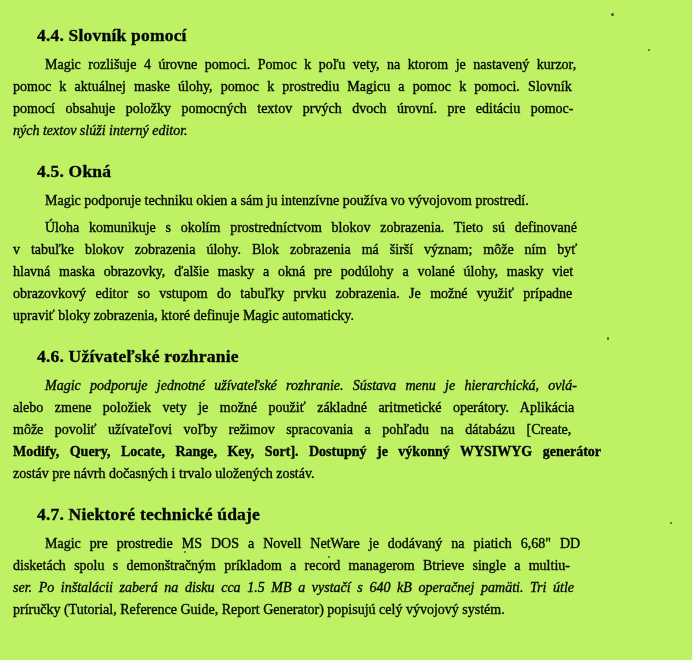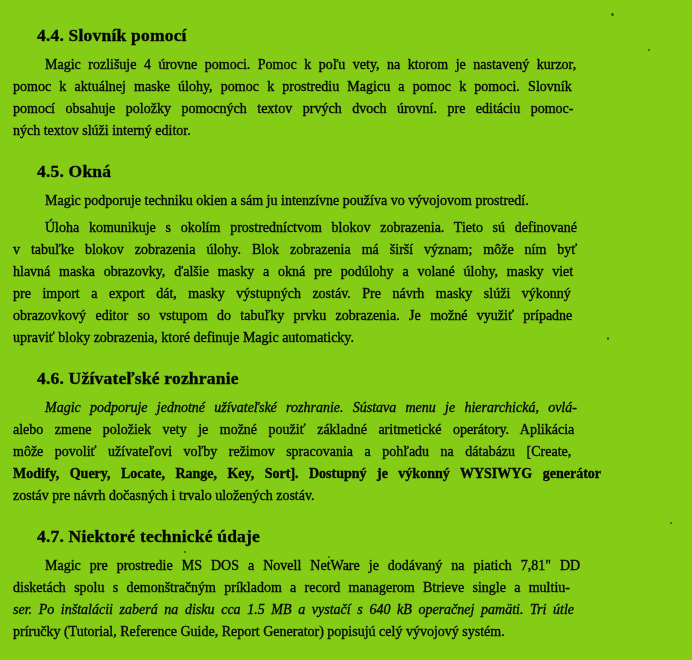--- a/index.html
+++ b/index.html
@@ -13,21 +13,21 @@
     overflow: hidden;
     font-family: "Liberation Serif", "DejaVu Serif", serif;
     color: #060606;
   }
   .page {
     position: relative;
     box-sizing: border-box;
     width: 692px;
     height: 660px;
     padding: 6px 4px 0 5px;
-    background: #84cc16;
+    background: #bef264;
     -webkit-text-stroke: 0.35px currentColor;
   }
   .section .heading {
     font-size: 17.5px;
     font-weight: bold;
     line-height: 22px;
     margin: 18px 0 0 32px;
     letter-spacing: 0.2px;
     white-space: nowrap;
   }
@@ -74,49 +74,48 @@
   <div class="speck" style="left:607px; top:337px; width:2px; height:3px;"></div>
   <div class="speck" style="left:670px; top:522px; width:2px; height:2px;"></div>
   <div class="speck" style="left:328px; top:556px; width:2px; height:2px;"></div>
   <div class="speck" style="left:184px; top:551px; width:2px; height:2px;"></div>
 <div class="section">
       <div class="heading">4.4. Slovník pomocí</div>
       <div class="paragraph">
         <div class="pline first just"><span class="indent"></span><span class="ltext" style="word-spacing: 3.99px;">Magic rozlišuje 4 úrovne pomoci. Pomoc k poľu vety, na ktorom je nastavený kurzor,</span></div>
         <div class="pline just"><span class="ltext" style="word-spacing: 4.73px;">pomoc k aktuálnej maske úlohy, pomoc k prostrediu Magicu a pomoc k pomoci. Slovník</span></div>
         <div class="pline just"><span class="ltext" style="word-spacing: 7.02px; font-family: Liberation Serif, serif;">pomocí obsahuje položky pomocných textov prvých dvoch úrovní. pre editáciu pomoc-</span></div>
-        <div class="pline"><span class="ltext" style="word-spacing: 0px;">ných textov slúži interný editor.</span></div>
+        <div class="pline"><span class="ltext" style="word-spacing: 0px; font-style: italic;">ných textov slúži interný editor.</span></div>
       </div>
     </div>
     <div class="section">
       <div class="heading">4.5. Okná</div>
       <div class="paragraph">
         <div class="pline first"><span class="indent"></span><span class="ltext" style="word-spacing: 0px;">Magic podporuje techniku okien a sám ju intenzívne používa vo vývojovom prostredí.</span></div>
       </div>
       <div class="paragraph">
         <div class="pline first just"><span class="indent"></span><span class="ltext" style="word-spacing: 6.23px;">Úloha komunikuje s okolím prostredníctvom blokov zobrazenia. Tieto sú definované</span></div>
         <div class="pline just"><span class="ltext" style="word-spacing: 7.48px;">v tabuľke blokov zobrazenia úlohy. Blok zobrazenia má širší význam; môže ním byť</span></div>
         <div class="pline just"><span class="ltext" style="word-spacing: 5.3px;">hlavná maska obrazovky, ďalšie masky a okná pre podúlohy a volané úlohy, masky viet</span></div>
-        <div class="pline just"><span class="ltext" style="word-spacing: 8px;">pre import a export dát, masky výstupných zostáv. Pre návrh masky slúži výkonný</span></div>
         <div class="pline just"><span class="ltext" style="word-spacing: 5.89px;">obrazovkový editor so vstupom do tabuľky prvku zobrazenia. Je možné využiť prípadne</span></div>
         <div class="pline"><span class="ltext" style="word-spacing: 0px;">upraviť bloky zobrazenia, ktoré definuje Magic automaticky.</span></div>
       </div>
     </div>
     <div class="section">
       <div class="heading">4.6. Užívateľské rozhranie</div>
       <div class="paragraph">
         <div class="pline first just"><span class="indent"></span><span class="ltext" style="word-spacing: 5.73px; font-style: italic;">Magic podporuje jednotné užívateľské rozhranie. Sústava menu je hierarchická, ovlá-</span></div>
         <div class="pline just"><span class="ltext" style="word-spacing: 8px; text-align: right;">alebo zmene položiek vety je možné použiť základné aritmetické operátory. Aplikácia</span></div>
         <div class="pline just"><span class="ltext" style="word-spacing: 8px;">môže povoliť užívateľovi voľby režimov spracovania a pohľadu na dátabázu [Create,</span></div>
         <div class="pline just"><span class="ltext" style="word-spacing: 6.95px; font-weight: bold;">Modify, Query, Locate, Range, Key, Sort]. Dostupný je výkonný WYSIWYG generátor</span></div>
         <div class="pline"><span class="ltext" style="word-spacing: 0px; text-align: center;">zostáv pre návrh dočasných i trvalo uložených zostáv.</span></div>
       </div>
     </div>
     <div class="section">
       <div class="heading">4.7. Niektoré technické údaje</div>
       <div class="paragraph">
-        <div class="pline first just"><span class="indent"></span><span class="ltext" style="word-spacing: 5.52px;">Magic pre prostredie MS DOS a Novell NetWare je dodávaný na piatich 7,81" DD</span></div>
+        <div class="pline first just"><span class="indent"></span><span class="ltext" style="word-spacing: 5.52px;">Magic pre prostredie MS DOS a Novell NetWare je dodávaný na piatich 6,68" DD</span></div>
         <div class="pline just"><span class="ltext" style="word-spacing: 4.79px;">disketách spolu s demonštračným príkladom a record managerom Btrieve single a multiu-</span></div>
         <div class="pline just"><span class="ltext" style="word-spacing: 3.13px; font-style: italic;">ser. Po inštalácii zaberá na disku cca 1.5 MB a vystačí s 640 kB operačnej pamäti. Tri útle</span></div>
         <div class="pline"><span class="ltext" style="word-spacing: 0px;">príručky (Tutorial, Reference Guide, Report Generator) popisujú celý vývojový systém.</span></div>
       </div>
     </div>
   </div>
 
 </body></html>

